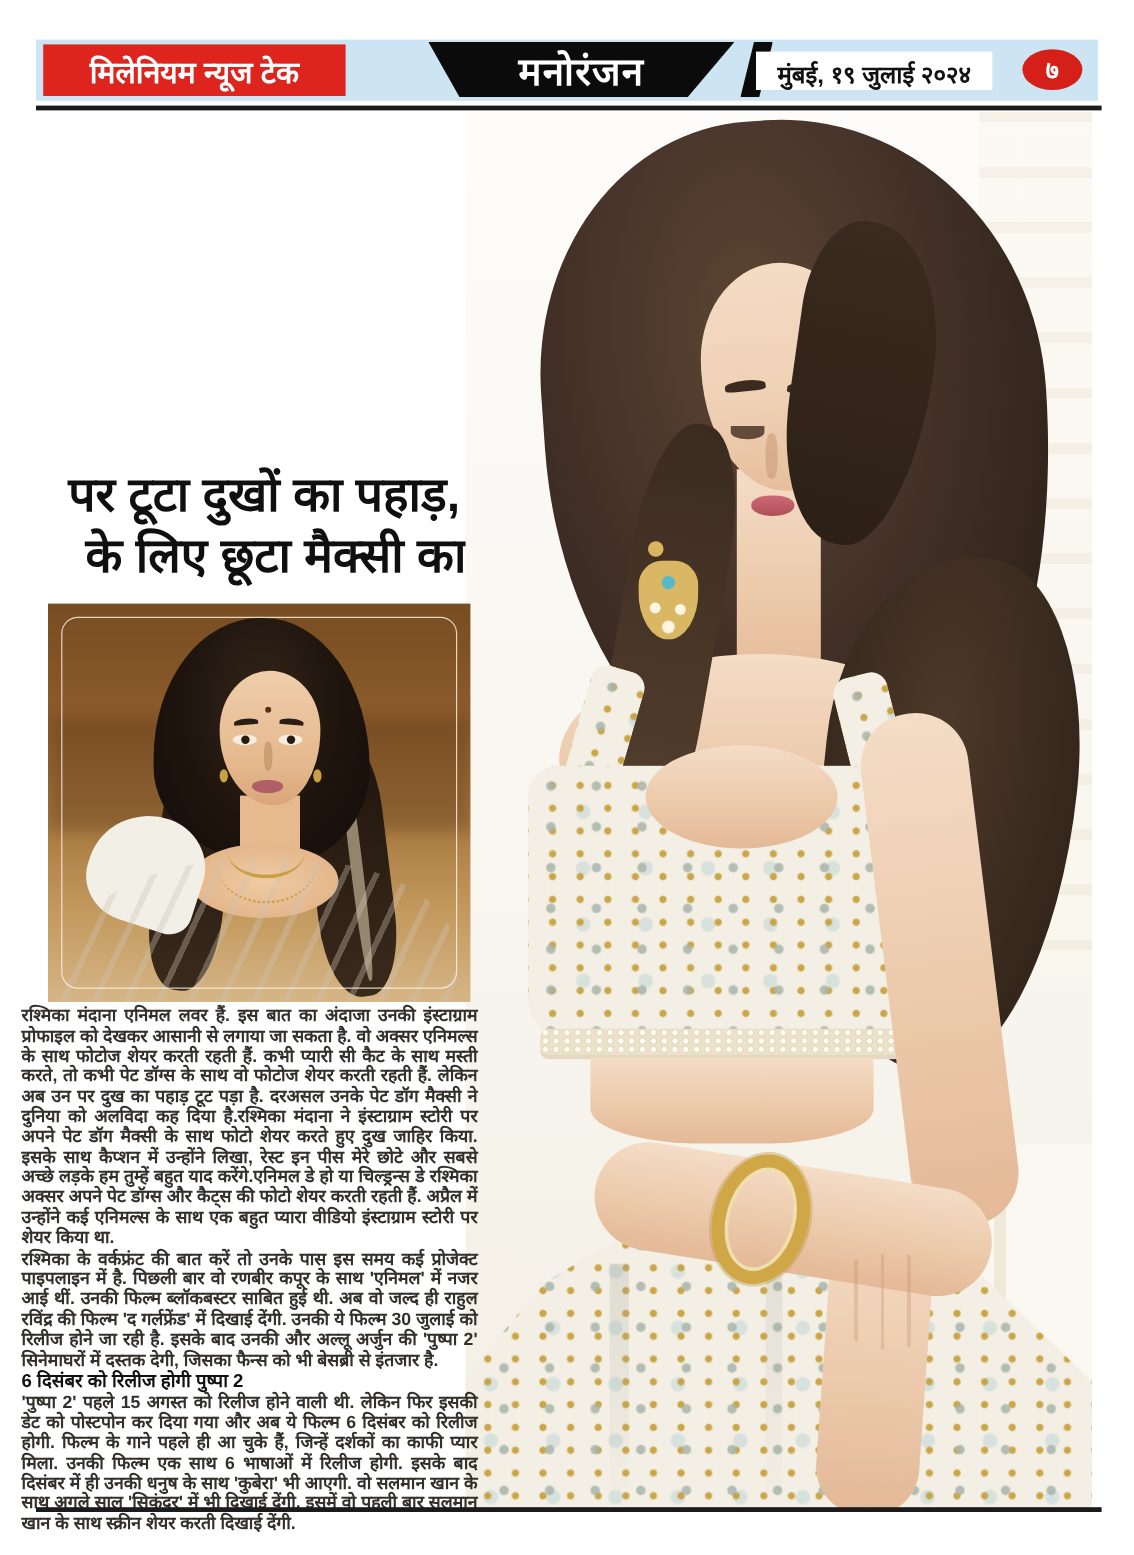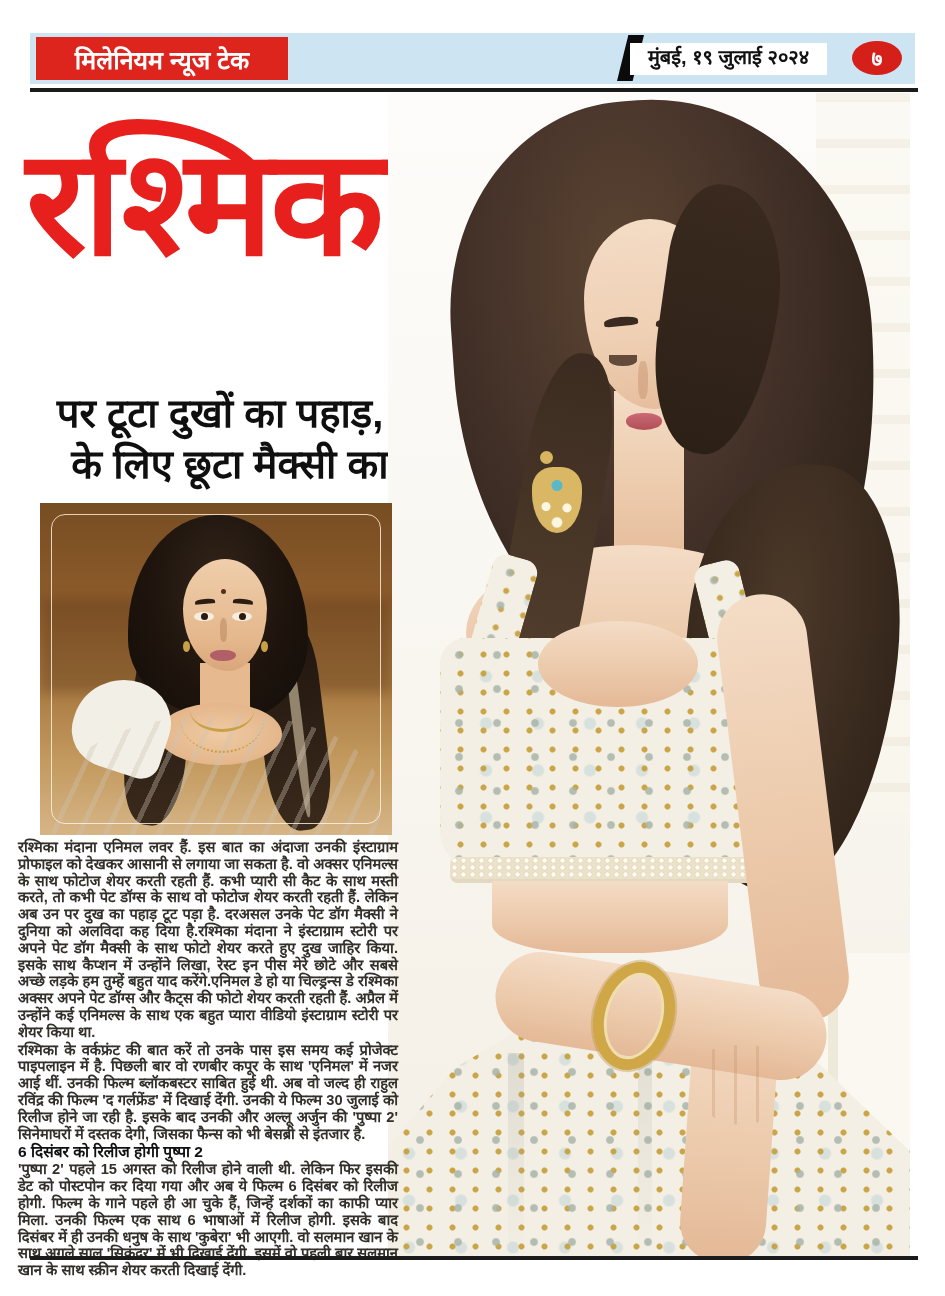--- a/index.html
+++ b/index.html
@@ -8,21 +8,21 @@
   .abs{position:absolute;}
 
   
   .header-strip{left:30px;top:33px;width:885px;height:51px;background:#cde5f2;}
   .brand-box{left:36px;top:37px;width:252px;height:43px;background:#dd241d;display:flex;align-items:center;justify-content:center;}
   .brand-box span{color:#fff;font-weight:bold;font-size:25px;white-space:nowrap;}
   .banner-black{left:357px;top:35px;width:255px;height:46px;background:#0b0b0b;
      clip-path:polygon(0% 0%,100% 0%,84.7% 100%,10.2% 100%);display:flex;align-items:center;justify-content:center;}
   .banner-black span{color:#fff;font-weight:bold;font-size:32px;letter-spacing:1px;}
   .banner-tip{left:617px;top:35px;width:27px;height:46px;background:#0b0b0b;clip-path:polygon(42% 0,100% 0,58% 100%,0 100%);}
-  .date-box{left:630px;top:43px;width:197px;height:32px;background:#ffffff;display:flex;align-items:flex-start;justify-content:center;}
+  .date-box{left:630px;top:43px;width:197px;height:32px;background:#ffffff;display:flex;align-items:flex-end;justify-content:center;}
   .date-box span{color:#111;font-weight:bold;font-size:20px;white-space:nowrap;}
   .page-circle{left:852px;top:41px;width:50px;height:34px;background:#d5201a;border-radius:50%;display:flex;align-items:center;justify-content:center;}
   .page-circle span{color:#fff;font-weight:bold;font-size:21px;}
   .header-rule{left:30px;top:88px;width:888px;height:4px;background:#1b1b1b;}
   .bottom-rule{left:30px;top:1256px;width:888px;height:4px;background:#1b1b1b;}
 
   
   .headline-red{left:26px;top:78px;width:480px;color:#e8201d;font-weight:900;font-size:148px;line-height:250px;letter-spacing:-3px;white-space:nowrap;}
   .headline-black{left:40px;top:230px;width:560px;color:#0c0c0c;font-weight:900;font-size:136px;line-height:200px;letter-spacing:-2px;white-space:nowrap;}
   .subheadline{left:8px;top:388px;width:518px;text-align:center;color:#0f0f0f;font-weight:900;font-size:40px;line-height:51px;}
@@ -128,30 +128,32 @@
 </style>
 </head>
 <body>
 
 <div class="page">
 
   <div class="abs header-strip"></div>
   <div class="abs brand-box">
     <span>मिलेनियम न्यूज टेक</span>
   </div>
+  <div class="abs banner-black">
+    <span>मनोरंजन</span>
+  </div>
   <div class="abs banner-tip"></div>
   <div class="abs date-box">
     <span>मुंबई, १९ जुलाई २०२४</span>
   </div>
   <div class="abs page-circle">
     <span>७</span>
   </div>
   <div class="abs header-rule"></div>
 
-  <div class="abs headline-red">रश्मिका</div>
   <div class="abs subheadline">
     <div>पर टूटा दुखों का पहाड़, हमेशा</div>
     <div>के लिए छूटा मैक्सी का साथ</div>
   </div>
 
   <div class="abs main-photo" role="img">
     <div class="abs wall-tex"></div>
     <div class="abs wall-pillar"></div>
     <div class="abs m-hair"></div>
     <div class="abs m-neck skin"></div>

